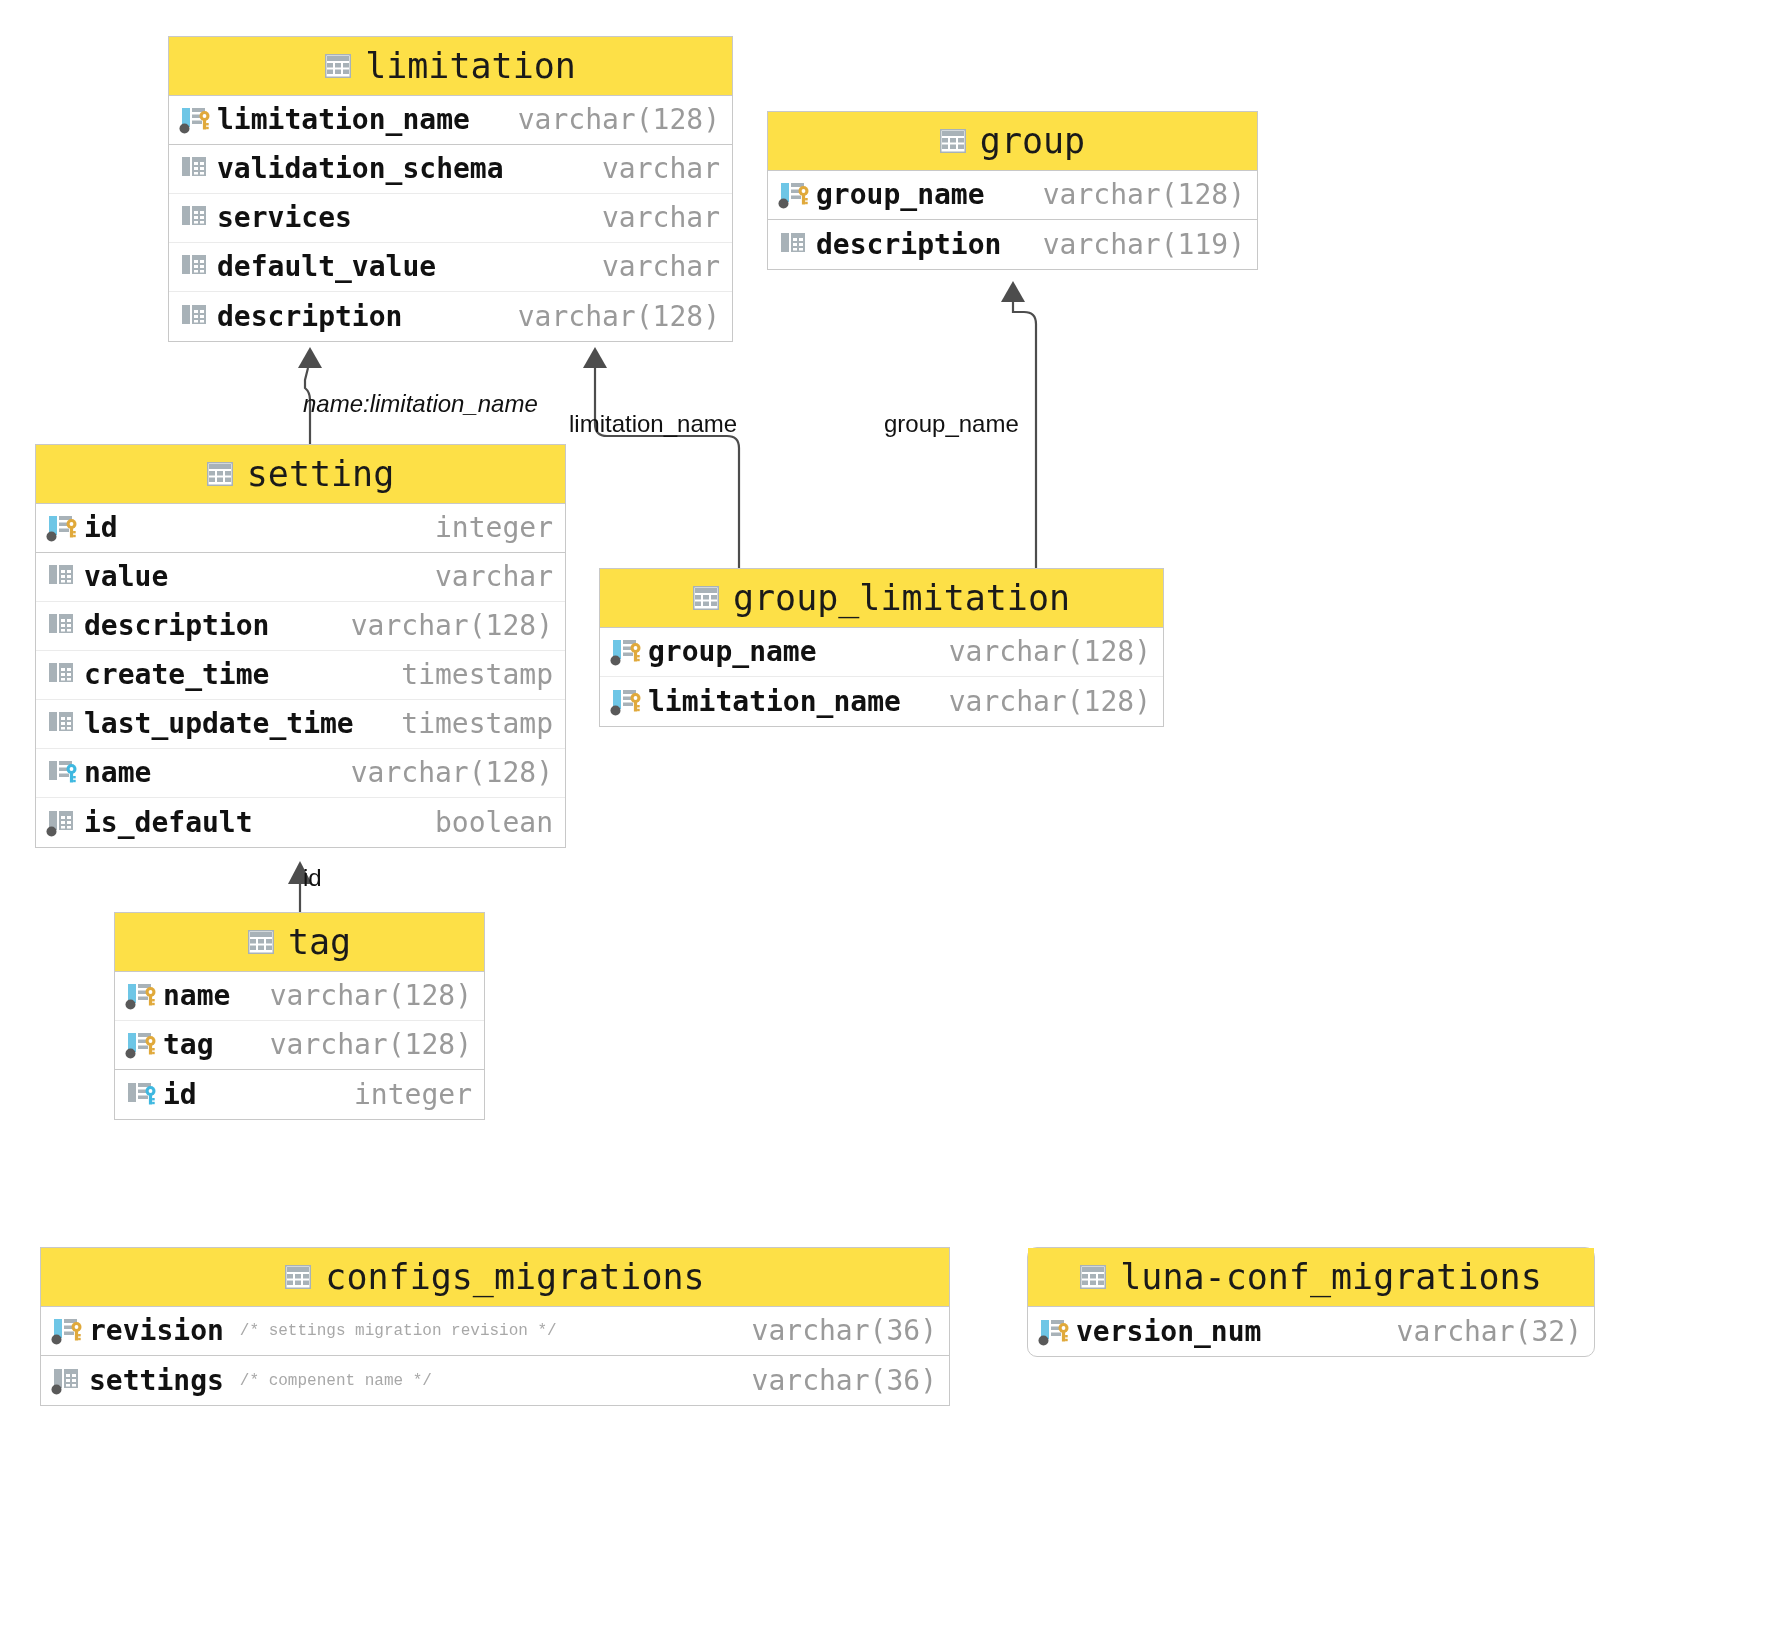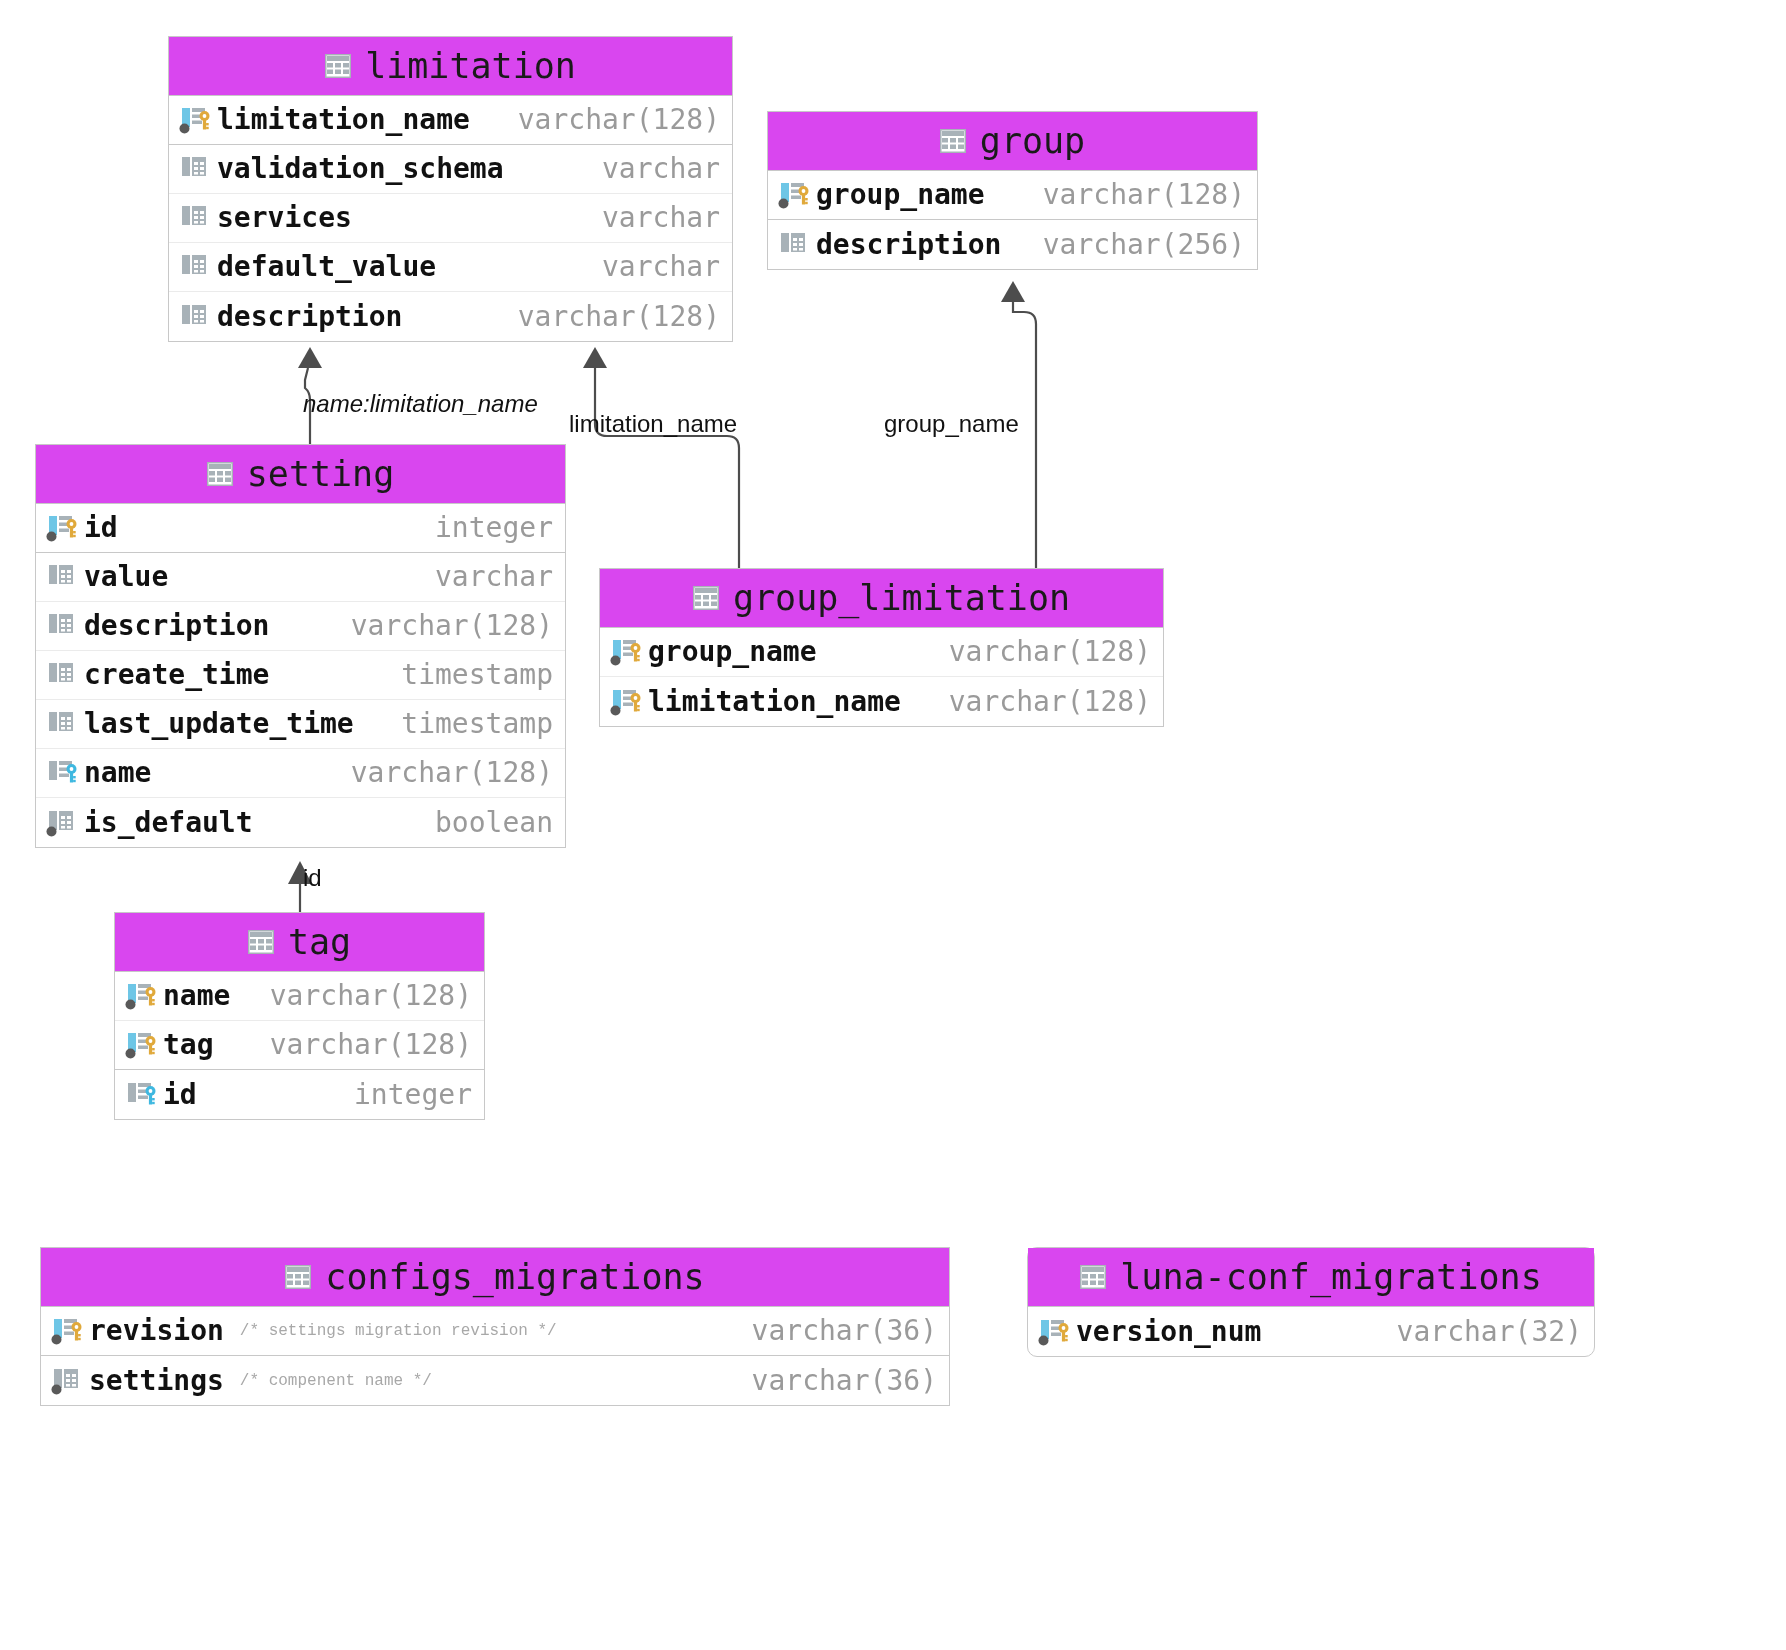--- a/index.html
+++ b/index.html
@@ -25,21 +25,21 @@
 
   
   .entity {
     position: absolute;
     background: #ffffff;
     border: 1px solid #c8c8c8;
     box-sizing: border-box;
     z-index: 5;
   }
   .entity-header {
-    background: #d946ef;
+    background: #fde047;
     border-bottom: 1px solid #c8c8c8;
     height: 59px;
     display: flex;
     align-items: center;
     justify-content: center;
     gap: 14px;
     box-sizing: border-box;
   }
   .entity-title {
     font-family: "DejaVu Sans Mono", monospace;
@@ -293,21 +293,21 @@
               <rect x="3" y="3" width="8" height="19" fill="#a8b2b8"></rect>
               <rect x="13" y="3" width="14" height="19" fill="#a8b2b8"></rect>
               <rect x="15" y="8" width="4" height="3" fill="#ffffff"></rect>
               <rect x="21" y="8" width="4" height="3" fill="#ffffff"></rect>
               <rect x="15" y="13" width="4" height="3" fill="#ffffff"></rect>
               <rect x="21" y="13" width="4" height="3" fill="#ffffff"></rect>
               <rect x="15" y="18" width="4" height="2.5" fill="#ffffff"></rect>
               <rect x="21" y="18" width="4" height="2.5" fill="#ffffff"></rect>
             </svg></span>
           <span class="col-name">description</span>
-          <span class="col-type">varchar(256)</span>
+          <span class="col-type">varchar(119)</span>
         </div>
       </div>
       <div class="entity" style="left: 35px; top: 444px; width: 531px; height: 404px;">
         <div class="entity-header">
           <span class="tbl-glyph"><svg width="26" height="24" viewBox="0 0 26 24" xmlns="http://www.w3.org/2000/svg">
     <rect x="0.5" y="0.5" width="25" height="23" fill="#ffffff" stroke="#a8b2b8" stroke-width="2"></rect>
     <rect x="2" y="2" width="22" height="5" fill="#a8b2b8"></rect>
     <rect x="2" y="9" width="6" height="4.5" fill="#a8b2b8"></rect>
     <rect x="10" y="9" width="6" height="4.5" fill="#a8b2b8"></rect>
     <rect x="18" y="9" width="6" height="4.5" fill="#a8b2b8"></rect>

